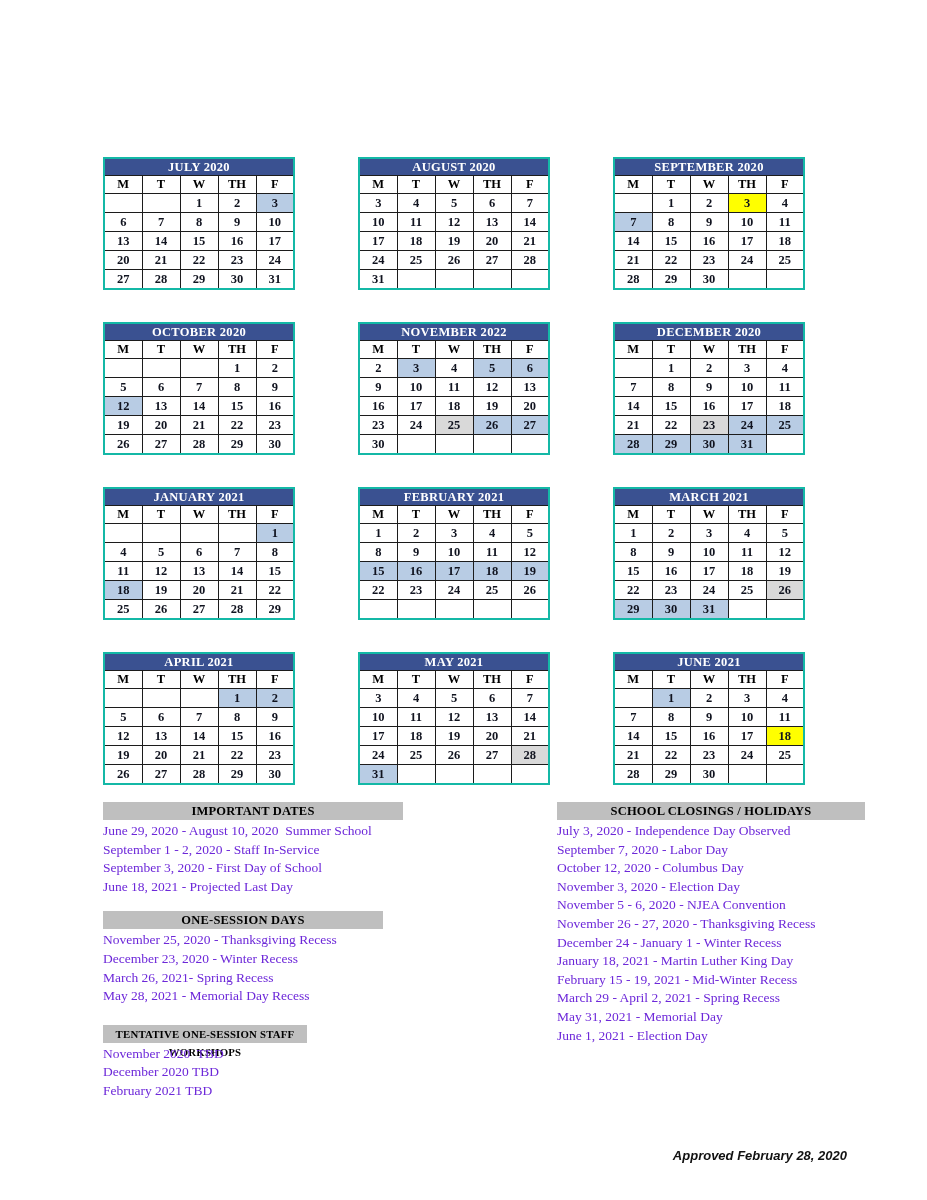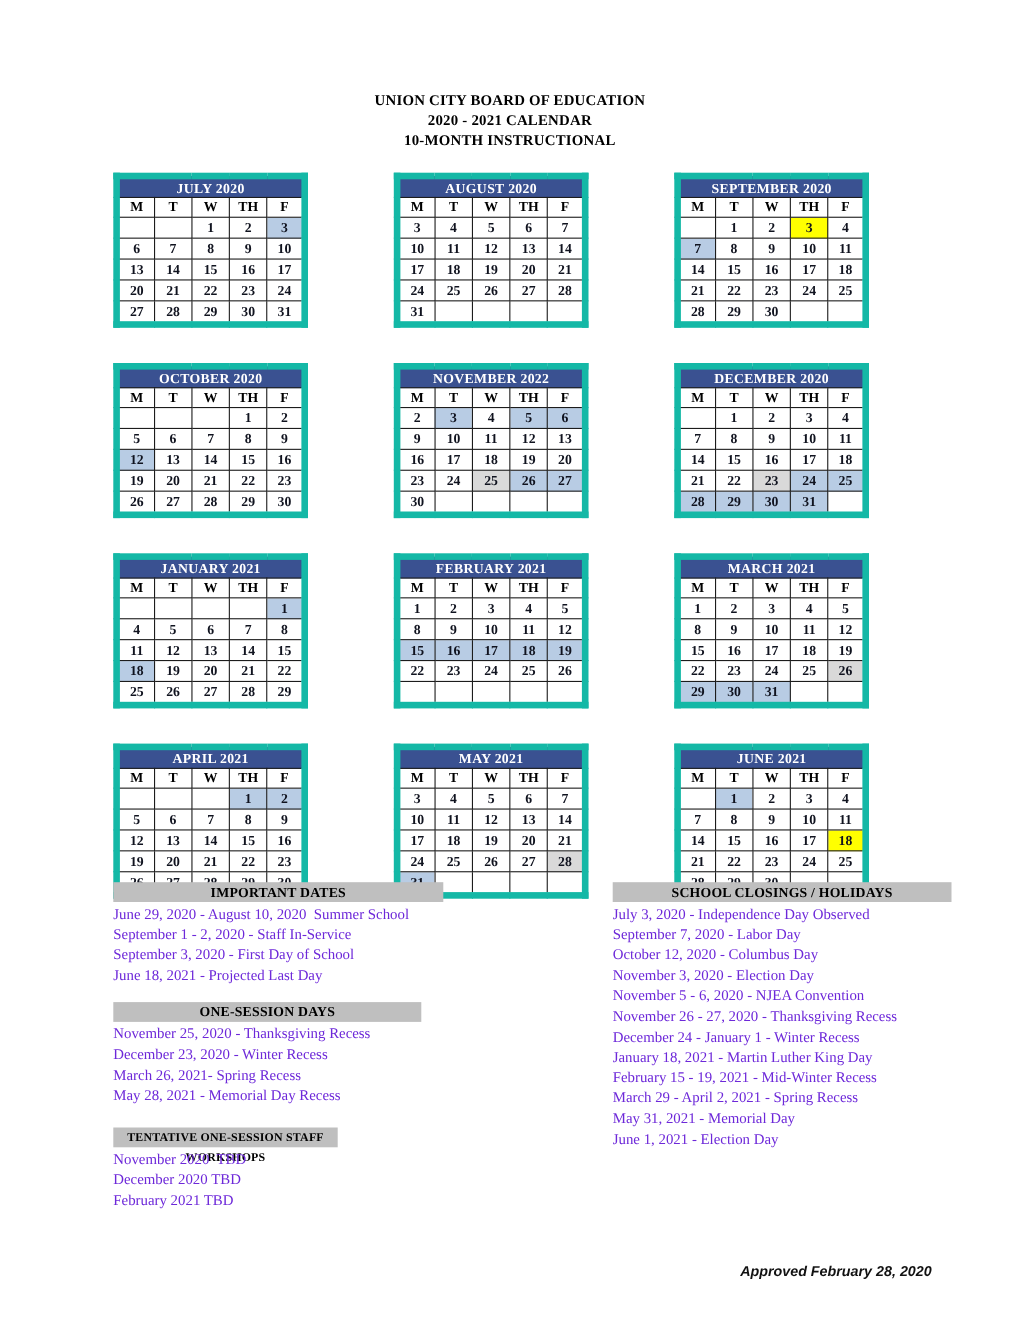--- a/index.html
+++ b/index.html
@@ -13,22 +13,22 @@
     text-align:center; font-weight:bold; font-size:13.5px; line-height:18.5px;
     letter-spacing:0.2px;
   }
   
   .months-grid {
     position:absolute; left:103px; top:157px;
     display:grid; grid-template-columns:repeat(3, 200px);
     column-gap:55px; row-gap:32px;
   }
   table.month {
-    border-collapse:collapse; width:177px; table-layout:fixed;
-    border:6px solid #14b8a6;
+    border-collapse:collapse; width:192px; table-layout:fixed;
+    border:2px solid #14b8a6;
   }
   table.month th, table.month td { border:1px solid #1c1c1c; padding:0; }
   th.mtitle {
     background:var(--navy, #3A5191); color:#fff;
     font-size:12.5px; font-weight:bold; height:16px; letter-spacing:0.3px;
   }
   th.dow {
     background:#fff; color:#000; font-size:12.5px; font-weight:bold; height:17px;
   }
   td.day {
@@ -59,25 +59,20 @@
     position:absolute; top:1148px; right:80px;
     font-family:"Liberation Sans", sans-serif;
     font-style:italic; font-weight:bold; font-size:13px; color:#111;
   }
 </style>
 </head>
 <body>
 
 <div class="page">
 
-  <header class="doc-title">
-    <div>UNION CITY BOARD OF EDUCATION</div>
-    <div>2020 - 2021 CALENDAR</div>
-    <div>10-MONTH INSTRUCTIONAL</div>
-  </header>
 
   <div class="months-grid" id="months-grid">
       <table class="month">
         <tbody>
           <tr>
             <th class="mtitle" colspan="5">JULY 2020</th>
           </tr>
           <tr>
             <th class="dow">M</th>
             <th class="dow">T</th>

